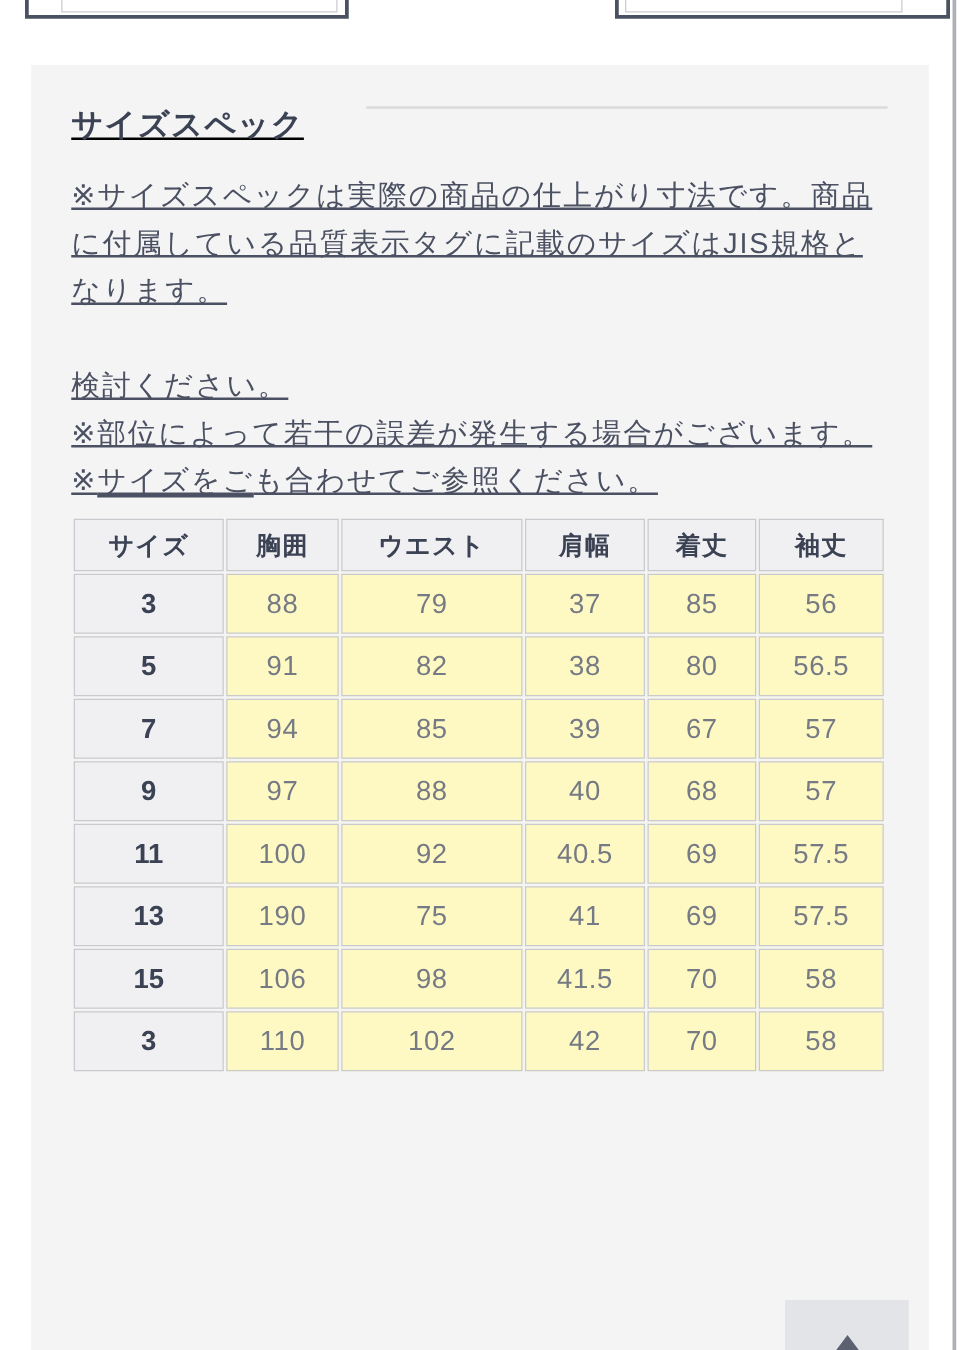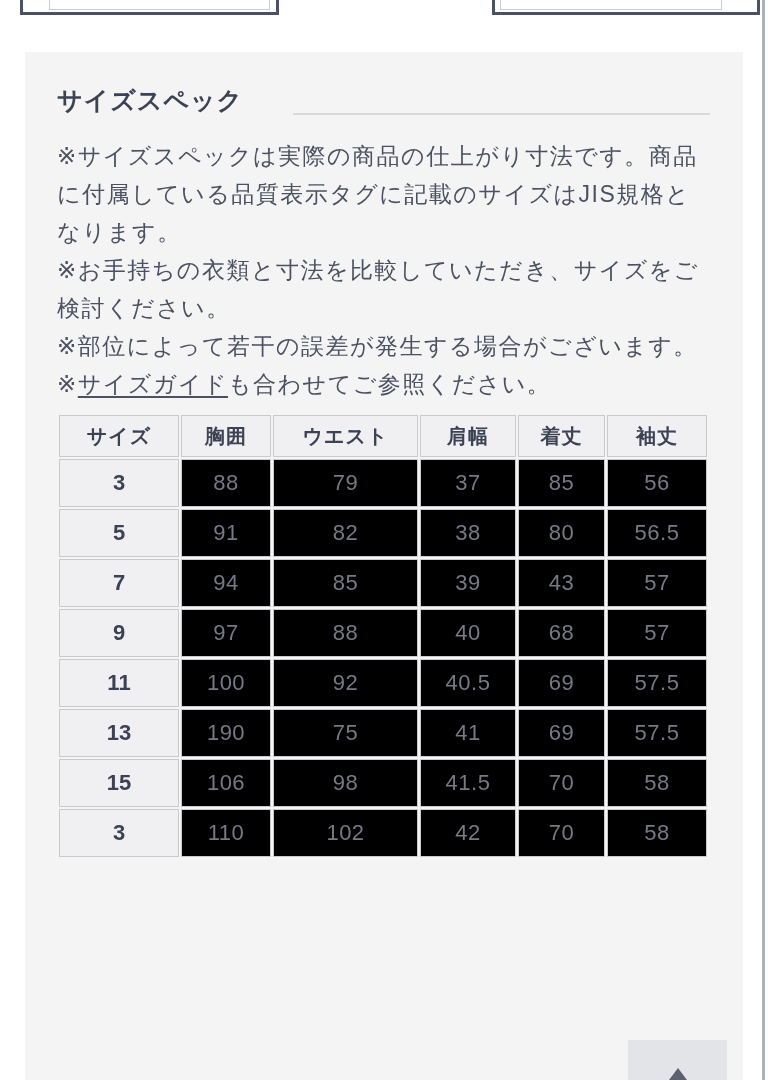--- a/index.html
+++ b/index.html
@@ -31,31 +31,31 @@
     background: #aeb1b8;
   }
 
   
   .panel {
     position: absolute; left: 25px; top: 52px; width: 718px; height: 1028px;
     background: #f4f4f5; box-sizing: border-box;
     padding: 33px 33px 0 32px;
   }
 
-  .section-title-row { display: flex; align-items: flex-end; }
+  .section-title-row { display: flex; align-items: flex-start; text-decoration: underline; }
   .section-title {
     font-size: 25px; font-weight: bold; color: #3b4254;
     letter-spacing: 1px; line-height: 30px; white-space: nowrap;
   }
   .title-divider { flex: 1; height: 2px; background: #d9dadc; margin-left: 50px; }
 
   .notes { margin-top: 22px; }
   .note {
     margin: 0; font-size: 23px; line-height: 38px; color: #4b5162;
-    letter-spacing: 1.5px; white-space: nowrap;
+    letter-spacing: 1.5px; white-space: nowrap; text-decoration: underline;
   }
   .note-link {
     color: #4b5162; text-decoration: underline; text-underline-offset: 4px;
     cursor: pointer;
   }
 
   
   table.size-table {
     margin-top: 10px; width: 652px; table-layout: fixed;
     border-collapse: separate; border-spacing: 2px;
@@ -66,21 +66,21 @@
   }
   .size-table thead th {
     height: 42px; background: #f0f0f2; color: #3b4254;
     font-size: 20px; font-weight: bold; letter-spacing: 1px;
   }
   .size-table tbody th {
     height: 48px; background: #f0f0f2; color: #3b4254;
     font-size: 22px; font-weight: bold;
   }
   .size-table tbody td {
-    height: 48px; background: #000000; color: #767a84;
+    height: 48px; background: #fef9c3; color: #767a84;
     font-size: 22px; font-weight: normal; letter-spacing: 0.5px;
   }
   col.c0 { width: 120px; } col.c1 { width: 90px; } col.c2 { width: 145px; }
   col.c3 { width: 96px; }  col.c4 { width: 87px; } col.c5 { width: 100px; }
 
   
   .scroll-top-btn {
     position: absolute; left: 628px; top: 1040px; width: 99px; height: 40px;
     background: #e3e4e7; z-index: 5; cursor: pointer;
   }
@@ -109,23 +109,23 @@
 
   <div class="panel">
 
     <div class="section-title-row">
       <span class="section-title">サイズスペック</span>
       <span class="title-divider"></span>
     </div>
 
     <div class="notes" id="notes">
         <p class="note"><span>※サイズスペックは実際の商品の仕上がり寸法です。商品</span><br><span>に付属している品質表示タグに記載のサイズはJIS規格と</span><br><span>なります。</span></p>
-        <p class="note"><span>※お手持ちの衣類と寸法を比較していただき、サイズをご</span><br><span>検討ください。</span></p>
+        <p class="note"><br><span>検討ください。</span></p>
         <p class="note"><span>※部位によって若干の誤差が発生する場合がございます。</span><br></p>
-        <p class="note"><span>※</span><a class="note-link">サイズガイド</a><span>も合わせてご参照ください。</span></p>
+        <p class="note"><span>※</span><a class="note-link">サイズをご</a><span>も合わせてご参照ください。</span></p>
       </div>
 
     <table class="size-table">
       <colgroup>
         <col class="c0">
           <col class="c1">
           <col class="c2">
         <col class="c3">
           <col class="c4">
           <col class="c5">
@@ -155,21 +155,21 @@
             <td>82</td>
             <td>38</td>
             <td>80</td>
             <td>56.5</td>
           </tr>
           <tr>
             <th>7</th>
             <td>94</td>
             <td>85</td>
             <td>39</td>
-            <td>43</td>
+            <td>67</td>
             <td>57</td>
           </tr>
           <tr>
             <th>9</th>
             <td>97</td>
             <td>88</td>
             <td>40</td>
             <td>68</td>
             <td>57</td>
           </tr>

